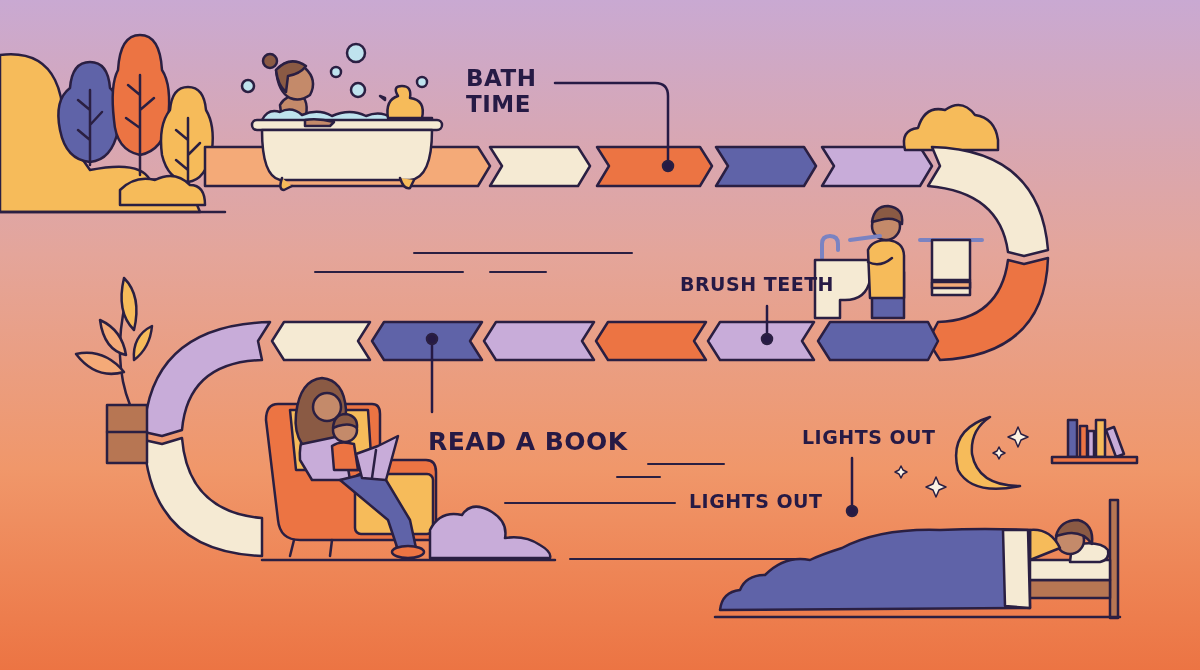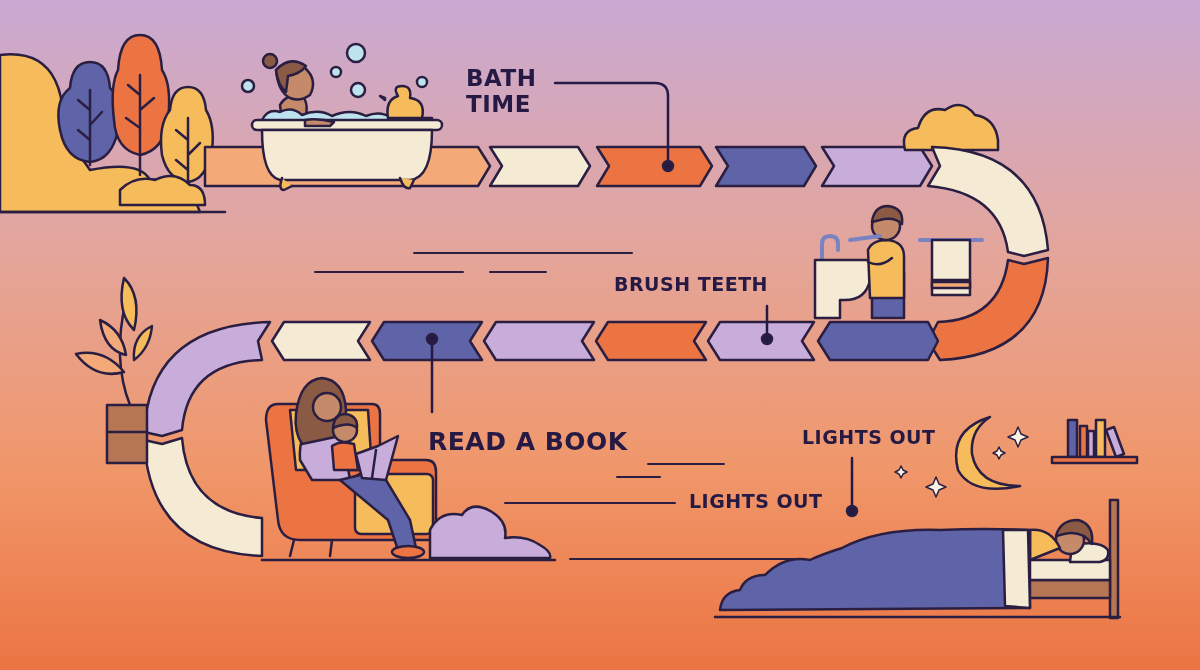--- a/index.html
+++ b/index.html
@@ -198,17 +198,17 @@
         <line x1="432" y1="340" x2="432" y2="412" stroke="#261a45" stroke-width="2.5"></line>
         <circle cx="432" cy="339" r="5"></circle>
         <line x1="852" y1="458" x2="852" y2="510" stroke="#261a45" stroke-width="2.5"></line>
         <circle cx="852" cy="511" r="5"></circle>
       </g>
     </g>
   </svg>
 
   <div class="label" style="left:466px; top:66px; font-size:23px;">BATH
 TIME</div>
-  <div class="label" style="left:614px; top:274px; font-size:19px;">BRUSH TEETH</div>
+  <div class="label" style="left:680px; top:274px; font-size:19px;">BRUSH TEETH</div>
   <div class="label" style="left:428px; top:428px; font-size:25px;">READ A BOOK</div>
   <div class="label" style="left:689px; top:491px; font-size:19px;">LIGHTS OUT</div>
   <div class="label" style="left:802px; top:427px; font-size:19px;">LIGHTS OUT</div>
 </div>
 
 </body></html>

